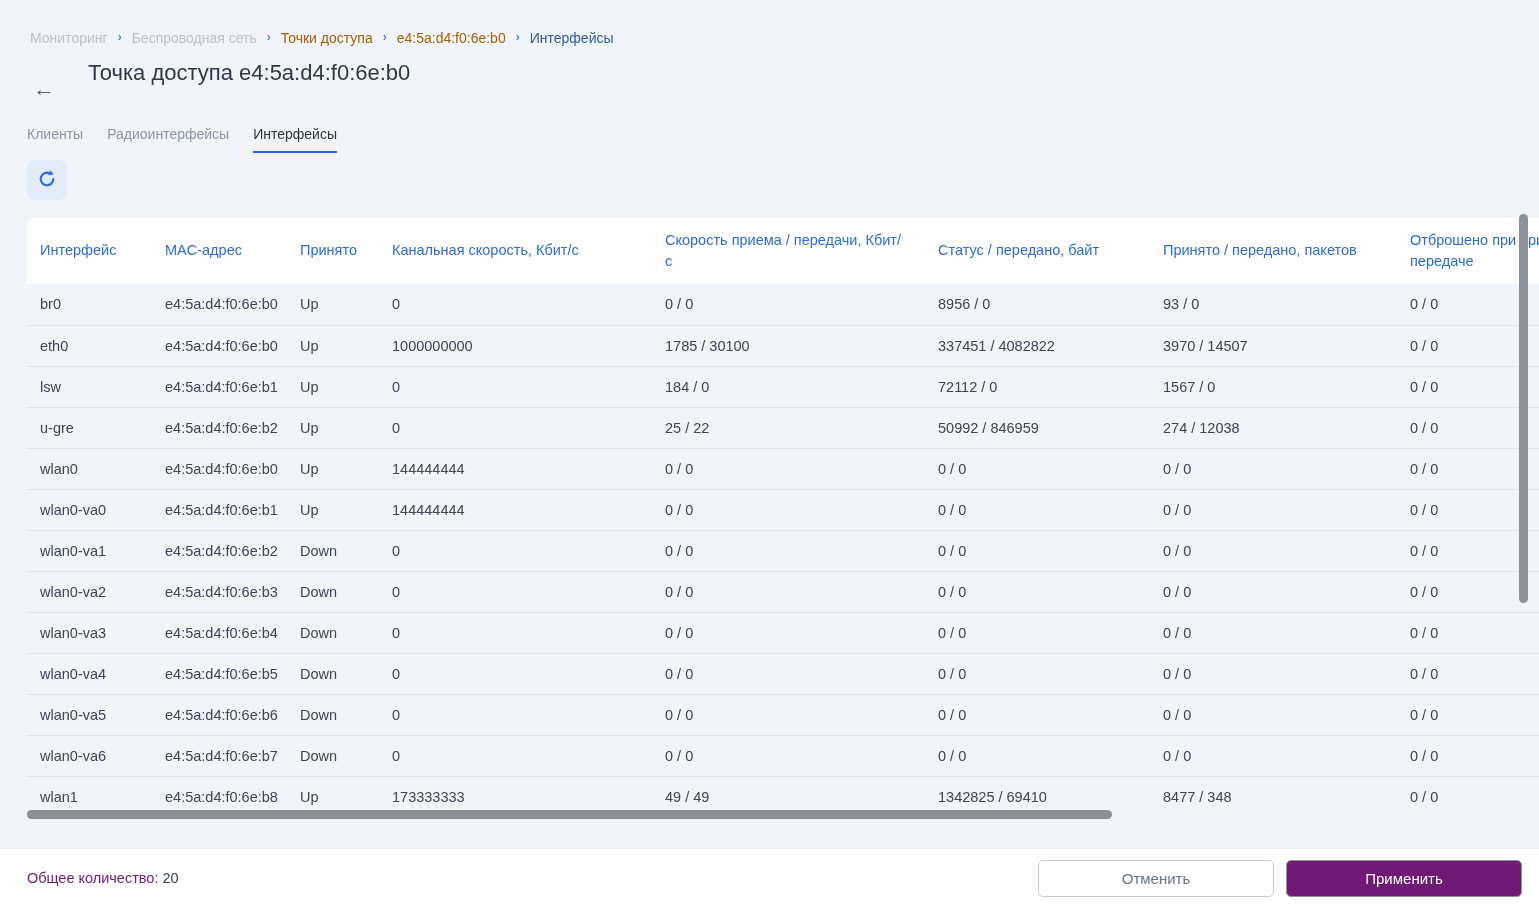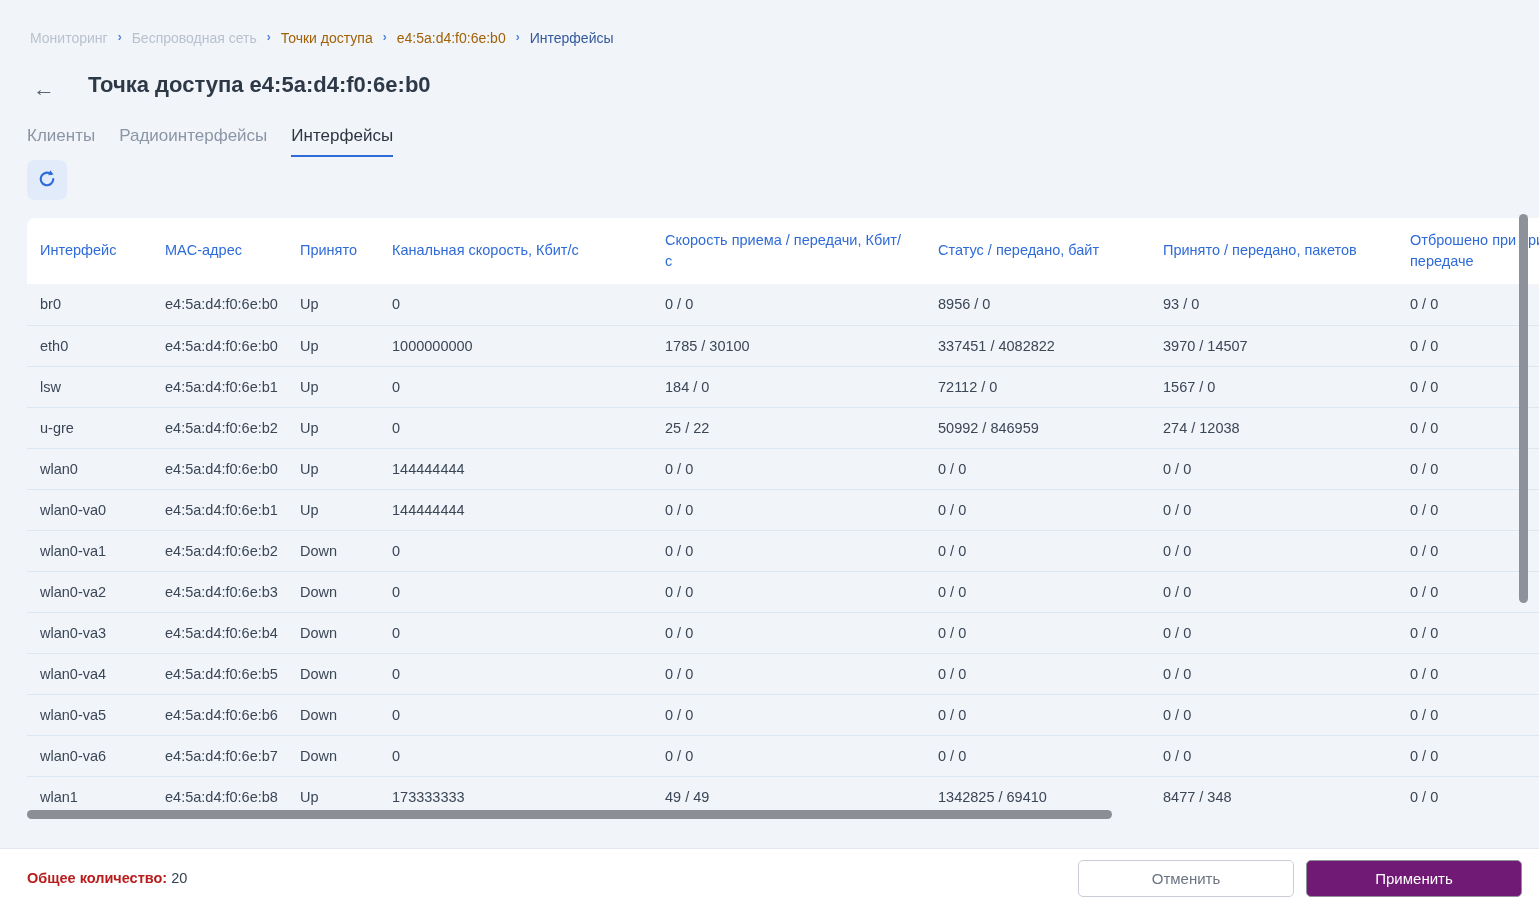--- a/index.html
+++ b/index.html
@@ -13,24 +13,24 @@
 
   
   .breadcrumb { position:absolute; left:30px; top:30px; font-size:14px; display:flex; align-items:flex-start; gap:10px; white-space:nowrap; }
   .breadcrumb .sep { color:#4d83dd; font-size:12px; font-weight:700; }
   .breadcrumb .muted { color:#b9c1cd; }
   .breadcrumb .link { color:#a16207; cursor:pointer; }
   .breadcrumb .current { color:#33589c; }
 
   
   .back-btn { position:absolute; left:31px; top:76px; width:26px; height:26px; border:none; background:transparent; color:#5a6472; font-size:22px; line-height:24px; cursor:pointer; }
-  .page-title { position:absolute; left:88px; top:72px; font-size:22px; font-weight:700; color:#2e3948; }
-
-  
-  .tabs { position:absolute; left:27px; top:126px; display:flex; gap:24px; font-size:17px; }
+  .page-title { position:absolute; left:88px; top:60px; font-size:22px; font-weight:400; color:#2e3948; }
+
+  
+  .tabs { position:absolute; left:27px; top:126px; display:flex; gap:24px; font-size:14px; }
   .tab { padding-bottom:9px; color:#8b95a5; cursor:pointer; }
   .tab.active { color:#2e3440; border-bottom:2px solid #2f6bd8; }
 
   
   .refresh-btn { position:absolute; left:27px; top:160px; width:40px; height:40px; border:none; border-radius:8px; background:#e1ebfa; display:flex; align-items:center; justify-content:center; cursor:pointer; }
 
   
   .table-wrap { position:absolute; left:27px; top:218px; right:0; height:596px; overflow:hidden; }
   table { border-collapse:collapse; table-layout:fixed; width:1630px; }
   thead th {
@@ -41,23 +41,23 @@
   thead th:last-child { border-top-right-radius:8px; }
   tbody td { height:41px; padding:0 18px 0 13px; font-size:14.5px; color:#3b4656; border-bottom:1px solid #dde7f3; background:transparent; white-space:nowrap; }
 
   
   .h-scrollbar { position:absolute; left:27px; top:810px; width:1085px; height:9px; border-radius:5px; background:#8b8f95; cursor:pointer; }
   .v-scrollbar { position:absolute; left:1519px; top:214px; width:9px; height:389px; border-radius:5px; background:#8d9199; cursor:pointer; }
 
   
   .footer { position:absolute; left:0; bottom:0; width:1539px; height:59px; background:#ffffff; border-top:1px solid #e4e9f0; display:flex; align-items:center; justify-content:space-between; padding:0 17px 0 27px; }
   .total { font-size:14.5px; color:#374151; }
-  .total b { font-weight:700; color:#b91c1c;margin-top:48px; }
+  .total b { font-weight:400; color:#701a75;margin-top:48px; }
   .footer-buttons { display:flex; gap:12px; }
-  .btn { width:216px; height:37px; border-radius:5px; font-size:15px; font-family:inherit; cursor:pointer; }
+  .btn { width:236px; height:37px; border-radius:5px; font-size:15px; font-family:inherit; cursor:pointer; }
   .btn-cancel { background:#ffffff; border:1px solid #c9ced6; color:#6b7582; }
   .btn-apply { background:#701a75; border:1px solid #8f9399; color:#ffffff; }
 </style>
 </head>
 <body>
 
 <nav class="breadcrumb">
   <span class="muted">Мониторинг</span>
   <span class="sep">›</span>
   <span class="muted">Беспроводная сеть</span>

